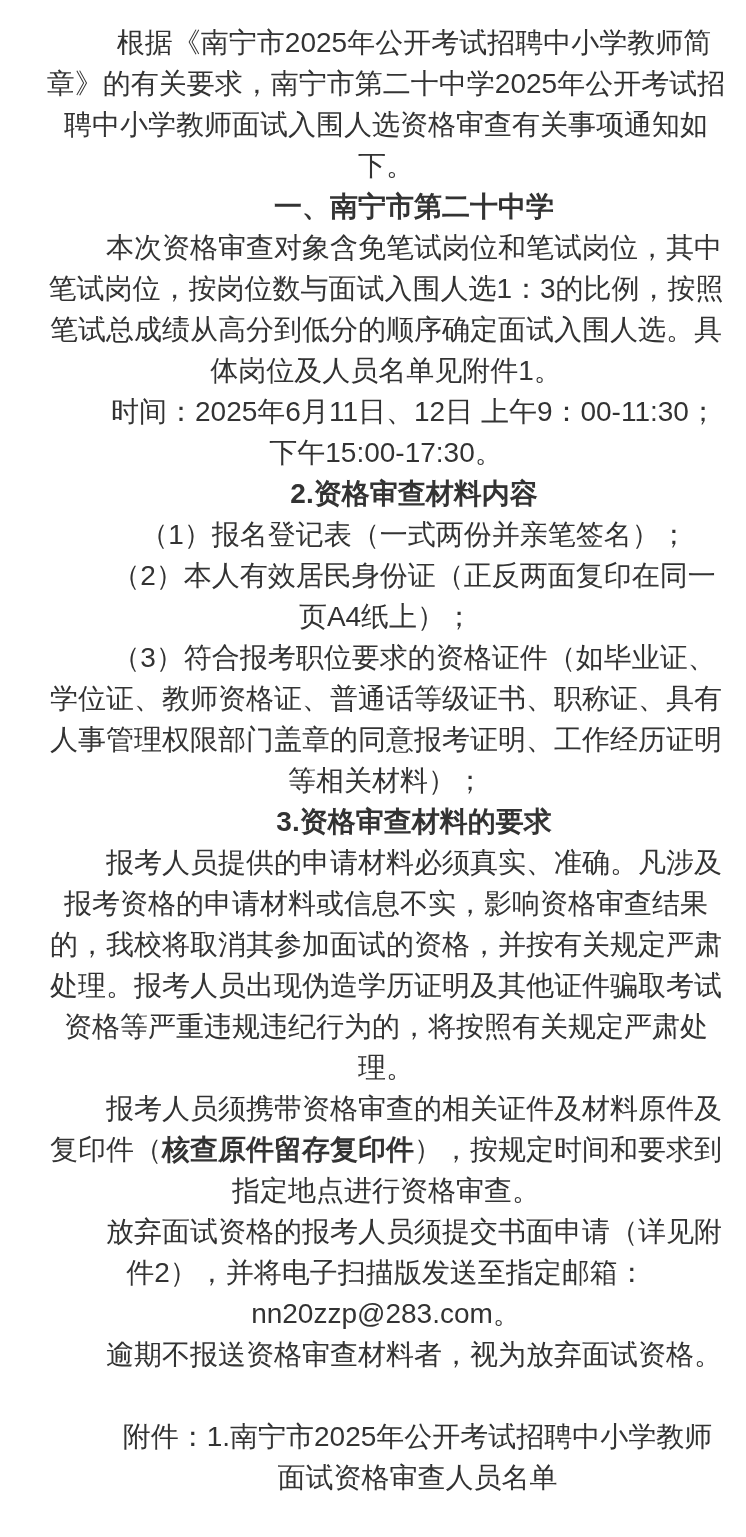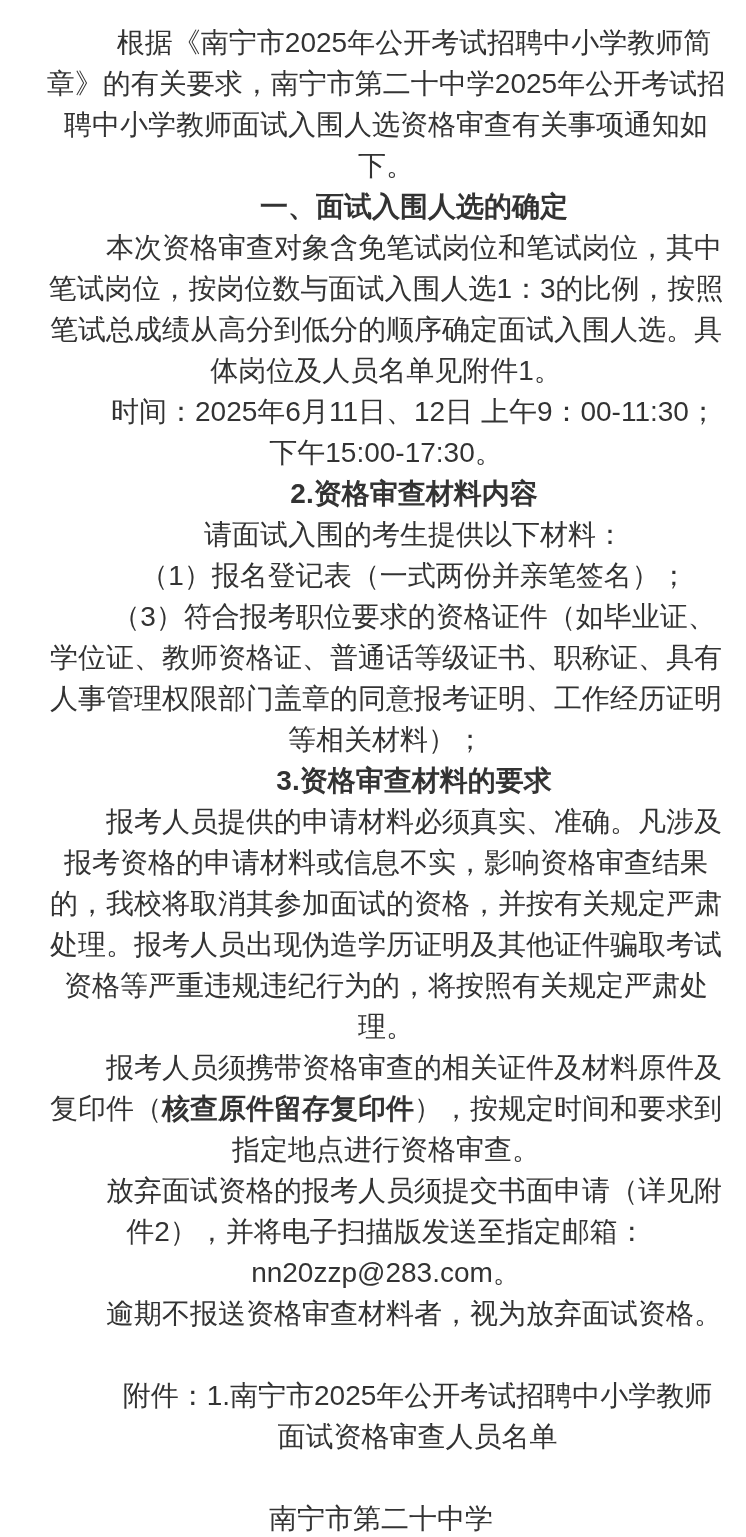--- a/index.html
+++ b/index.html
@@ -53,28 +53,28 @@
   .blank-line {
     height: 41px;
   }
 </style>
 </head>
 <body>
 
 <main class="doc">
   <p class="para">根据《南宁市2025年公开考试招聘中小学教师简章》的有关要求，南宁市第二十中学2025年公开考试招聘中小学教师面试入围人选资格审查有关事项通知如下。</p>
 
-  <p class="heading">一、面试入围人选的确定</p>
+  <p class="heading">一、南宁市第二十中学</p>
   <p class="para">本次资格审查对象含免笔试岗位和笔试岗位，其中笔试岗位，按岗位数与面试入围人选1：3的比例，按照笔试总成绩从高分到低分的顺序确定面试入围人选。具体岗位及人员名单见附件1。</p>
 
   <p class="para">时间：2025年6月11日、12日 上午9：00-11:30；下午15:00-17:30。</p>
 
   <p class="heading">2.资格审查材料内容</p>
-  <p class="para">请面试入围的考生提供以下材料：</p>
   <p class="para">（1）报名登记表（一式两份并亲笔签名）；</p>
+  <p class="para">（2）本人有效居民身份证（正反两面复印在同一页A4纸上）；</p>
   <p class="para">（3）符合报考职位要求的资格证件（如毕业证、学位证、教师资格证、普通话等级证书、职称证、具有人事管理权限部门盖章的同意报考证明、工作经历证明等相关材料）；</p>
 
   <p class="heading">3.资格审查材料的要求</p>
   <p class="para">报考人员提供的申请材料必须真实、准确。凡涉及报考资格的申请材料或信息不实，影响资格审查结果的，我校将取消其参加面试的资格，并按有关规定严肃处理。报考人员出现伪造学历证明及其他证件骗取考试资格等严重违规违纪行为的，将按照有关规定严肃处理。</p>
 
   <p class="para"><span>报考人员须携带资格审查的相关证件及材料原件及复印件（</span><span class="bold-inline">核查原件留存复印件</span><span>），按规定时间和要求到指定地点进行资格审查。</span></p>
   <p class="para">放弃面试资格的报考人员须提交书面申请（详见附件2），并将电子扫描版发送至指定邮箱：nn20zzp@283.com。</p>
   <p class="para">逾期不报送资格审查材料者，视为放弃面试资格。</p>
 
   <p class="blank-line"></p>

